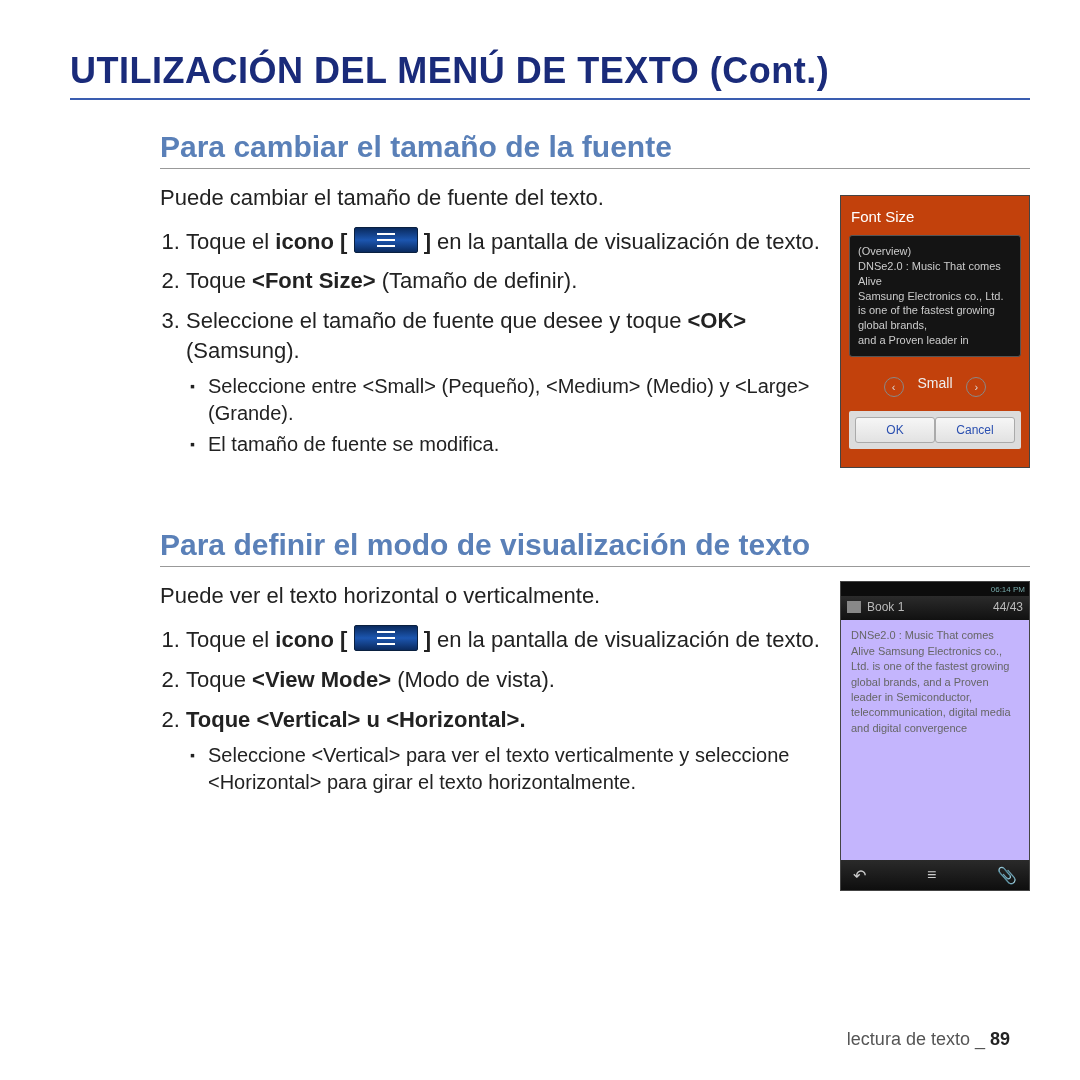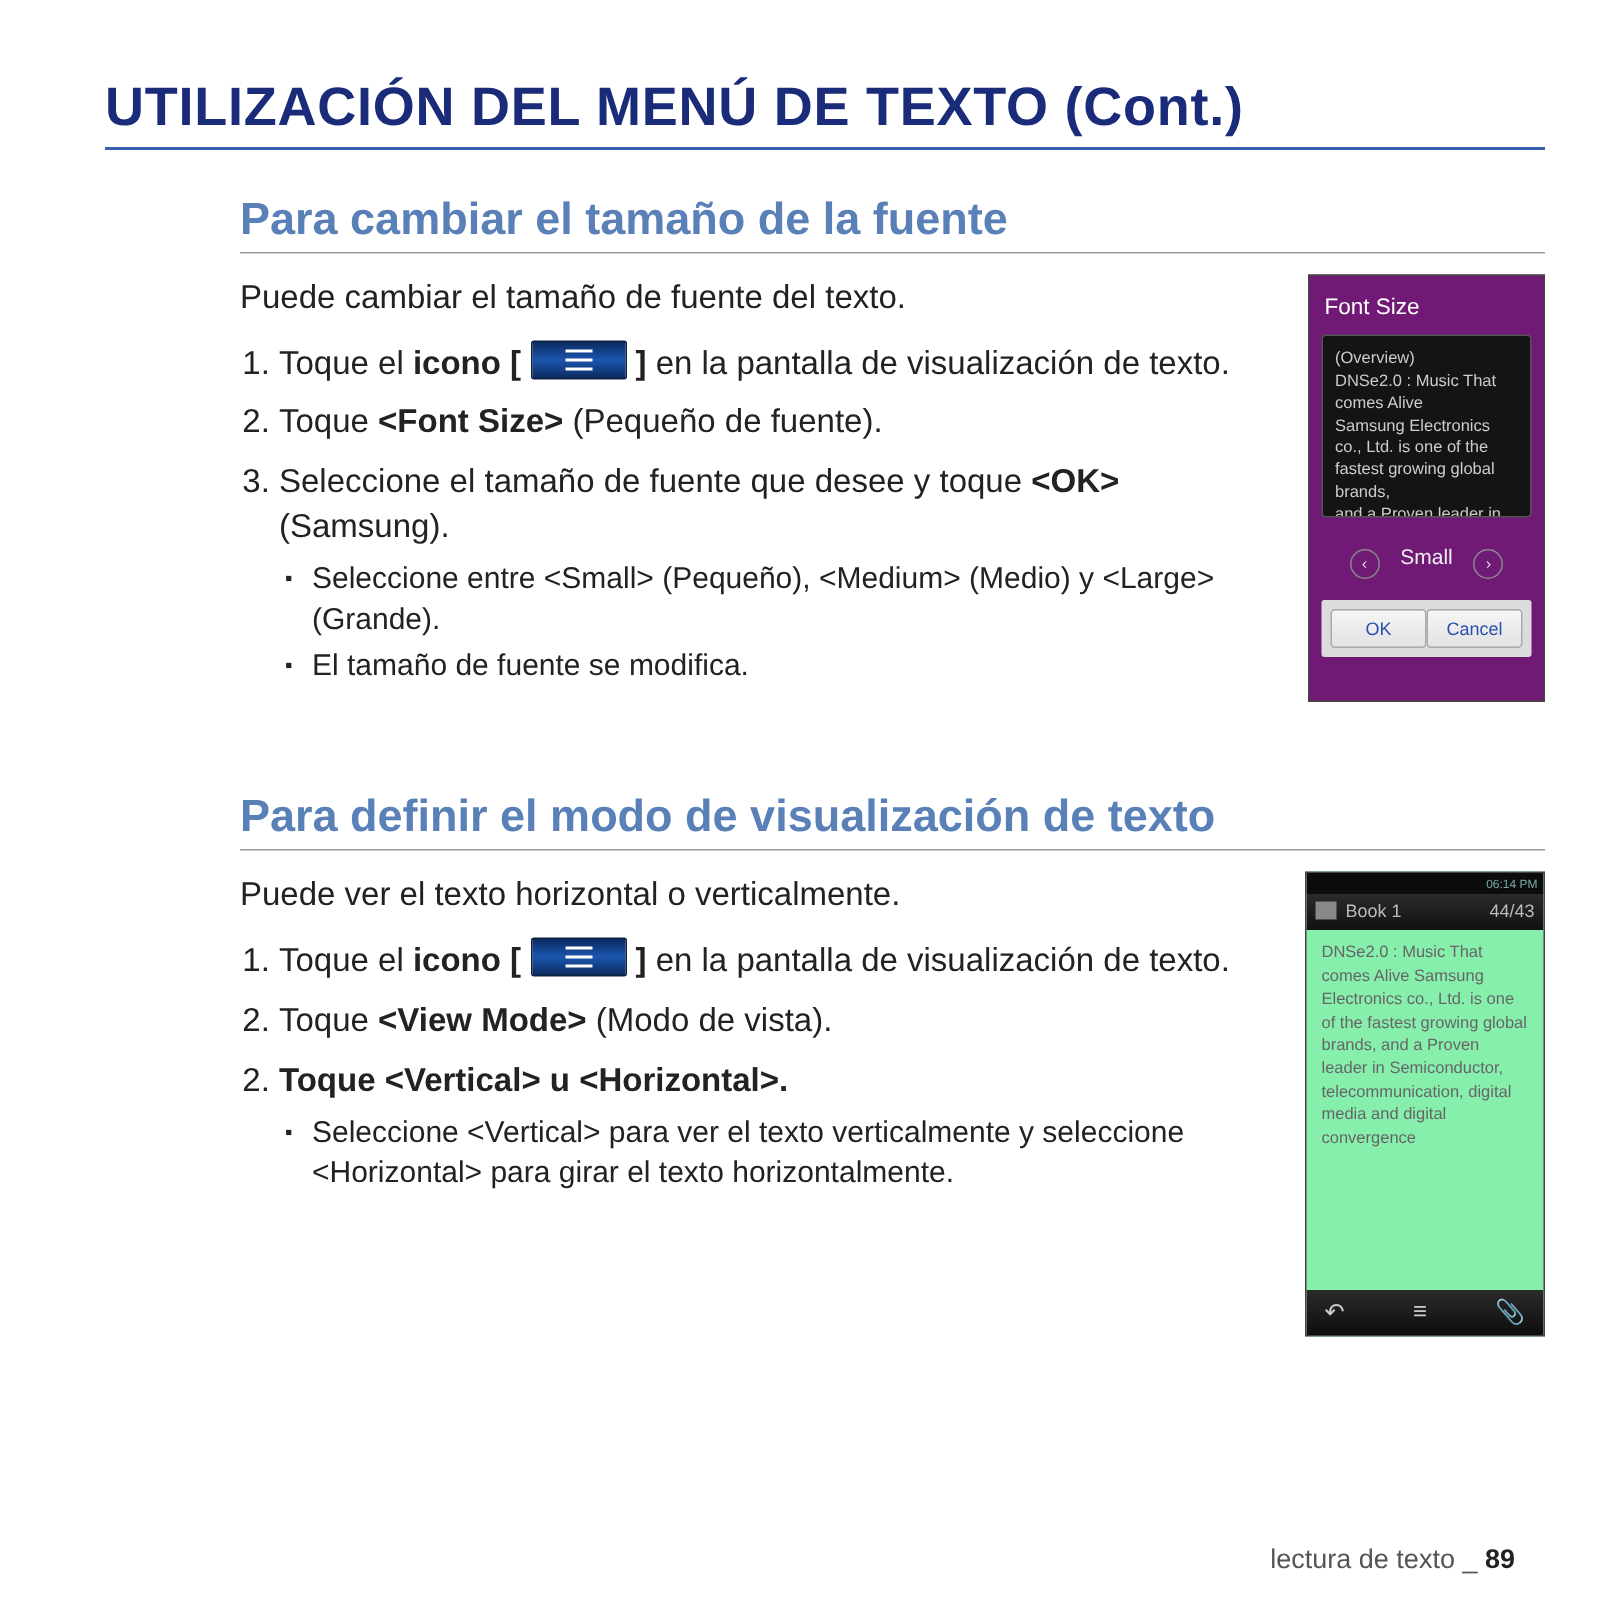--- a/index.html
+++ b/index.html
@@ -100,27 +100,28 @@
     left: 22px; right: 22px;
     top: 5px; bottom: 5px;
     background:
       linear-gradient(#fff,#fff) 0 0 / 100% 2px no-repeat,
       linear-gradient(#fff,#fff) 0 50% / 100% 2px no-repeat,
       linear-gradient(#fff,#fff) 0 100% / 100% 2px no-repeat;
   }
 
   
   .device1 {
-    width: 158px;
+    width: 190px;
     border: 1px solid #444;
-    background: #701a75;
+    background: #c2410c;
     color: #e6e6e6;
     font-size: 12px;
     padding: 8px 8px 14px 8px;
     box-sizing: border-box;
+    margin-top: 12px;
   }
   .dev-title {
     font-size: 15px;
     color: #fff;
     padding: 4px 2px 10px 2px;
   }
   .preview-box {
     border: 1px solid #555;
     border-radius: 3px;
     padding: 8px 8px;
@@ -164,23 +165,23 @@
     border-radius: 3px;
     color: #2a4fb0;
     font-size: 12px;
     display: flex;
     align-items: center;
     justify-content: center;
   }
 
   
   .device2 {
-    width: 160px;
+    width: 190px;
     height: 310px;
-    background: #86efac;
+    background: #c4b5fd;
     border: 1px solid #444;
     color: #d0d0d0;
     font-size: 11px;
     position: relative;
     box-sizing: border-box;
     overflow: hidden;
   }
   .d2-status {
     height: 14px;
     background: #0c0c0c;
@@ -274,21 +275,21 @@
     <div class="section-body">
       <div class="section-text">
         <p class="intro">Puede cambiar el tamaño de fuente del texto.</p>
         <ol class="steps">
           <li>
             <span>Toque el </span><b><span>icono [</span></b>
             <span class="menu-icon"></span>
             <b><span>] </span></b><span>en la pantalla de visualización de texto.</span>
           </li>
           <li>
-            <span>Toque </span><b><span>&lt;Font Size&gt;</span></b><span> (Pequeño de fuente).</span>
+            <span>Toque </span><b><span>&lt;Font Size&gt;</span></b><span> (Tamaño de definir).</span>
           </li>
           <li>
             <span>Seleccione el tamaño de fuente que desee y toque </span><b><span>&lt;OK&gt;</span></b><span> (Samsung).</span>
             <ul class="sub">
               <li>Seleccione entre &lt;Small&gt; (Pequeño), &lt;Medium&gt; (Medio) y &lt;Large&gt; (Grande).</li>
               <li>El tamaño de fuente se modifica.</li>
             </ul>
           </li>
         </ol>
       </div>

